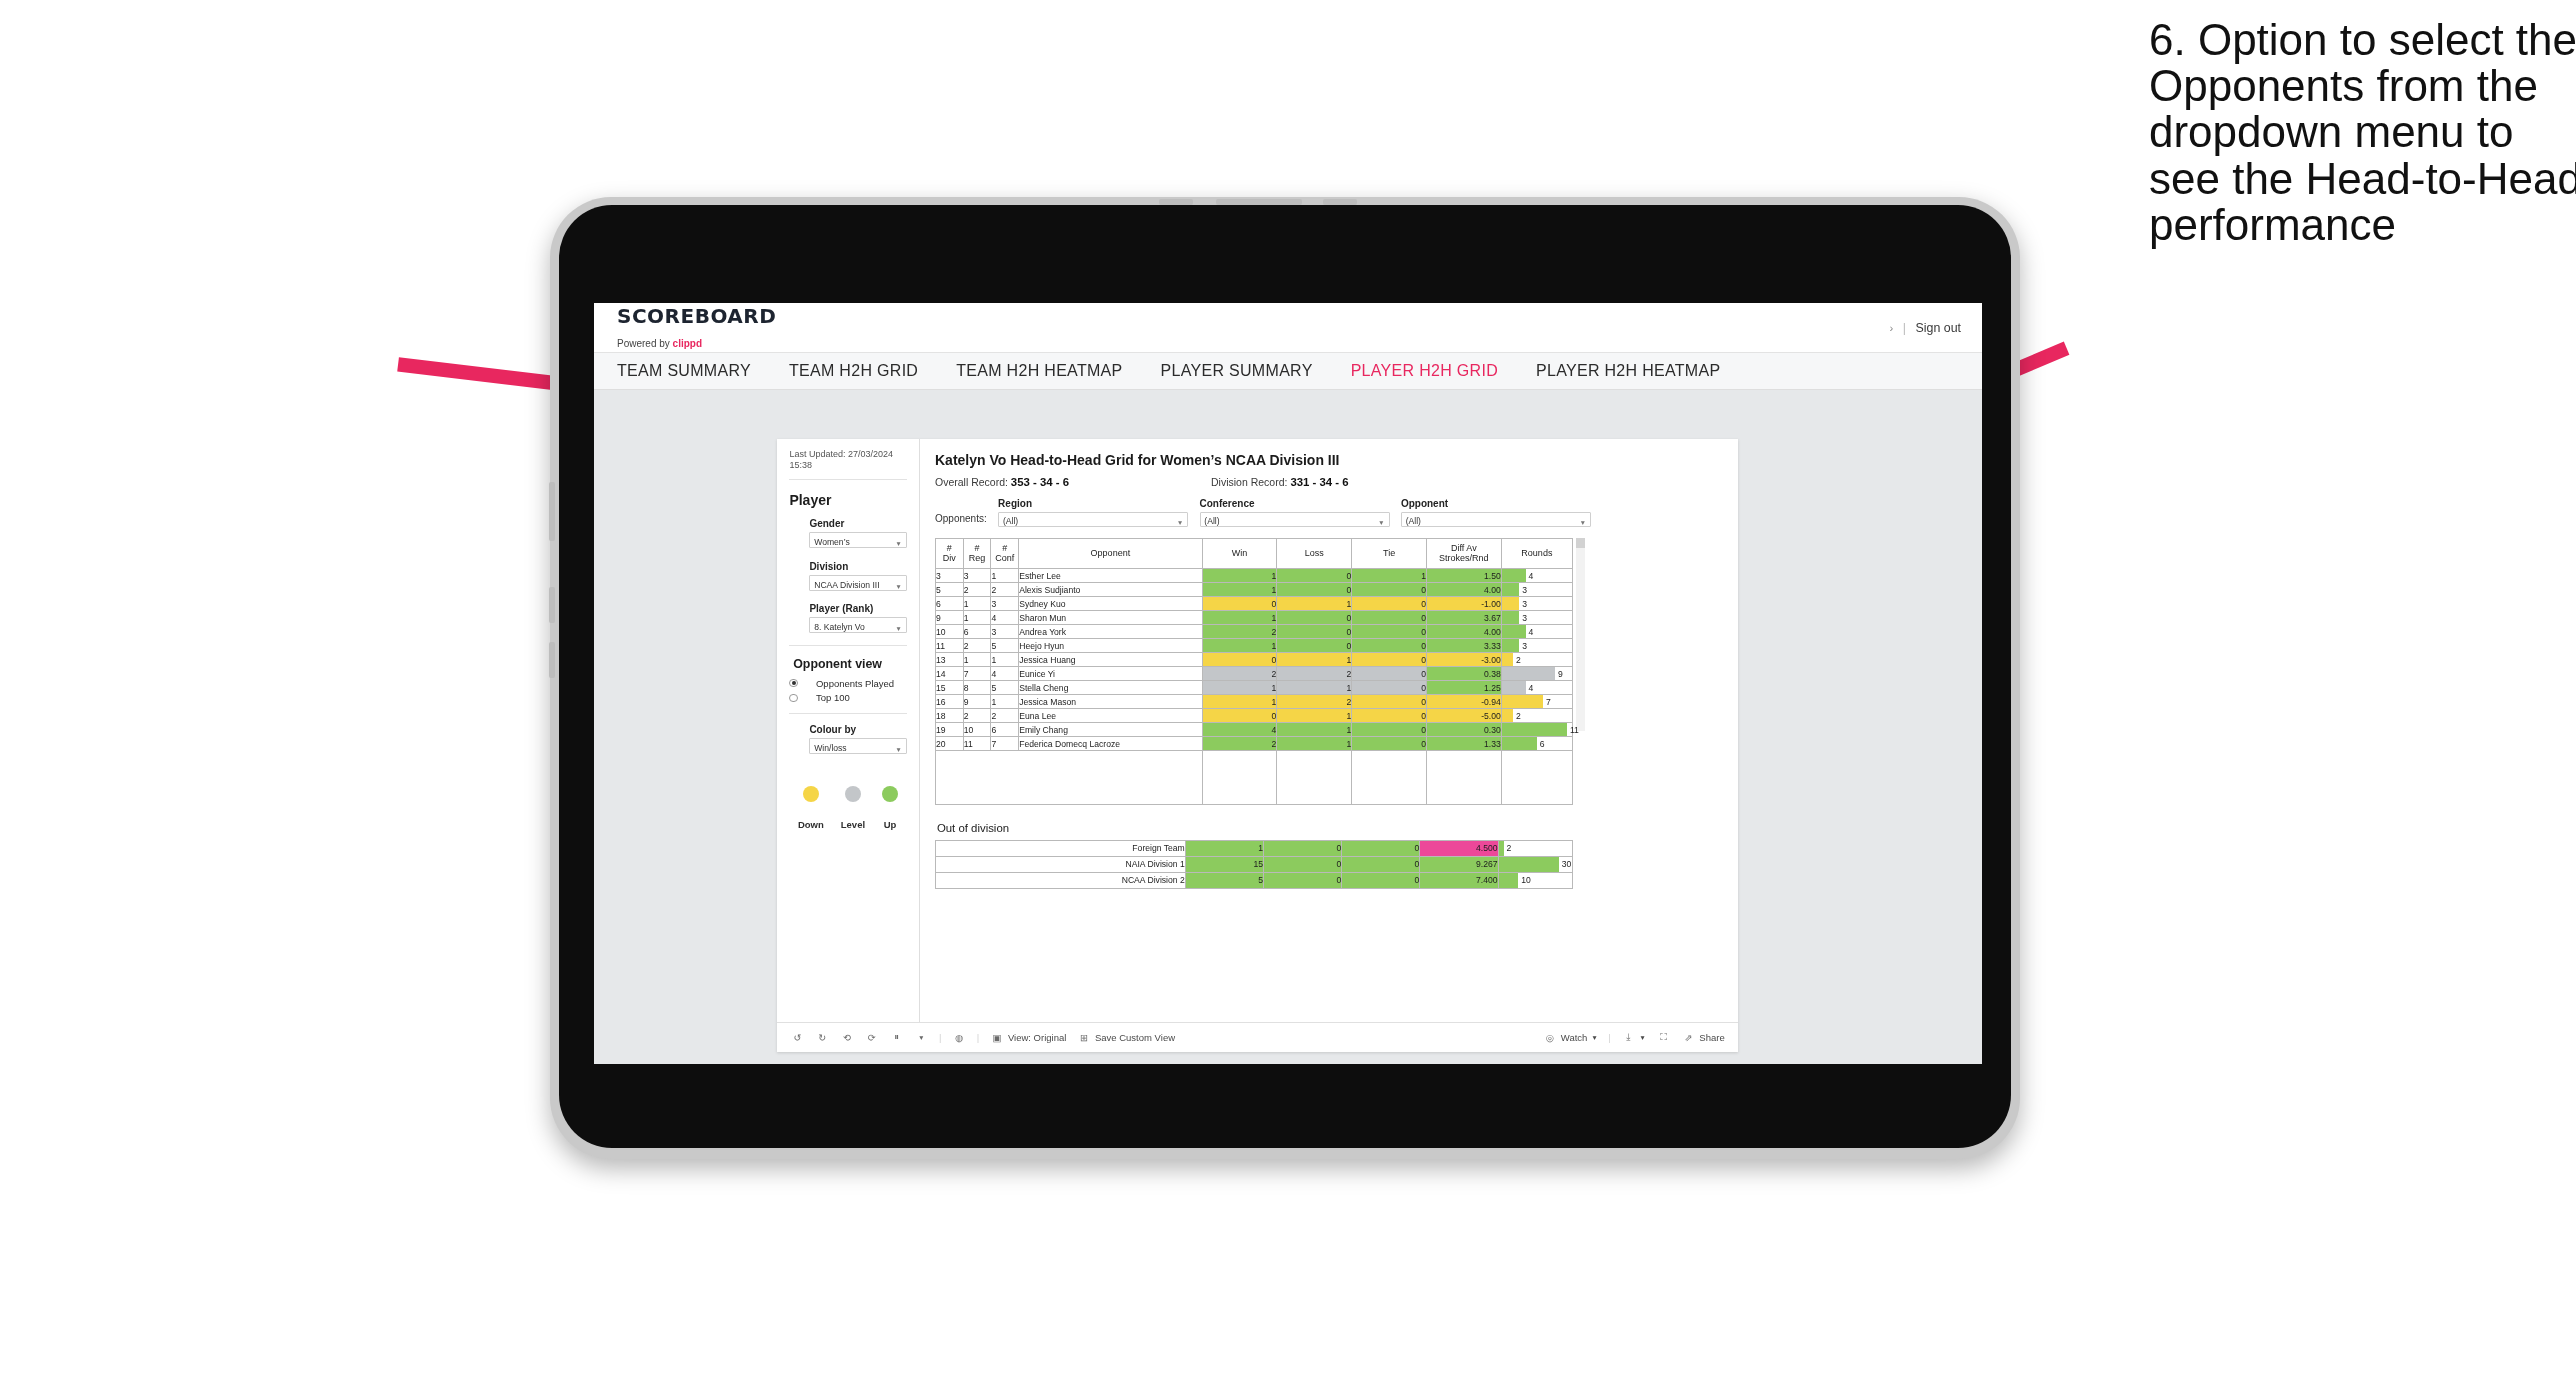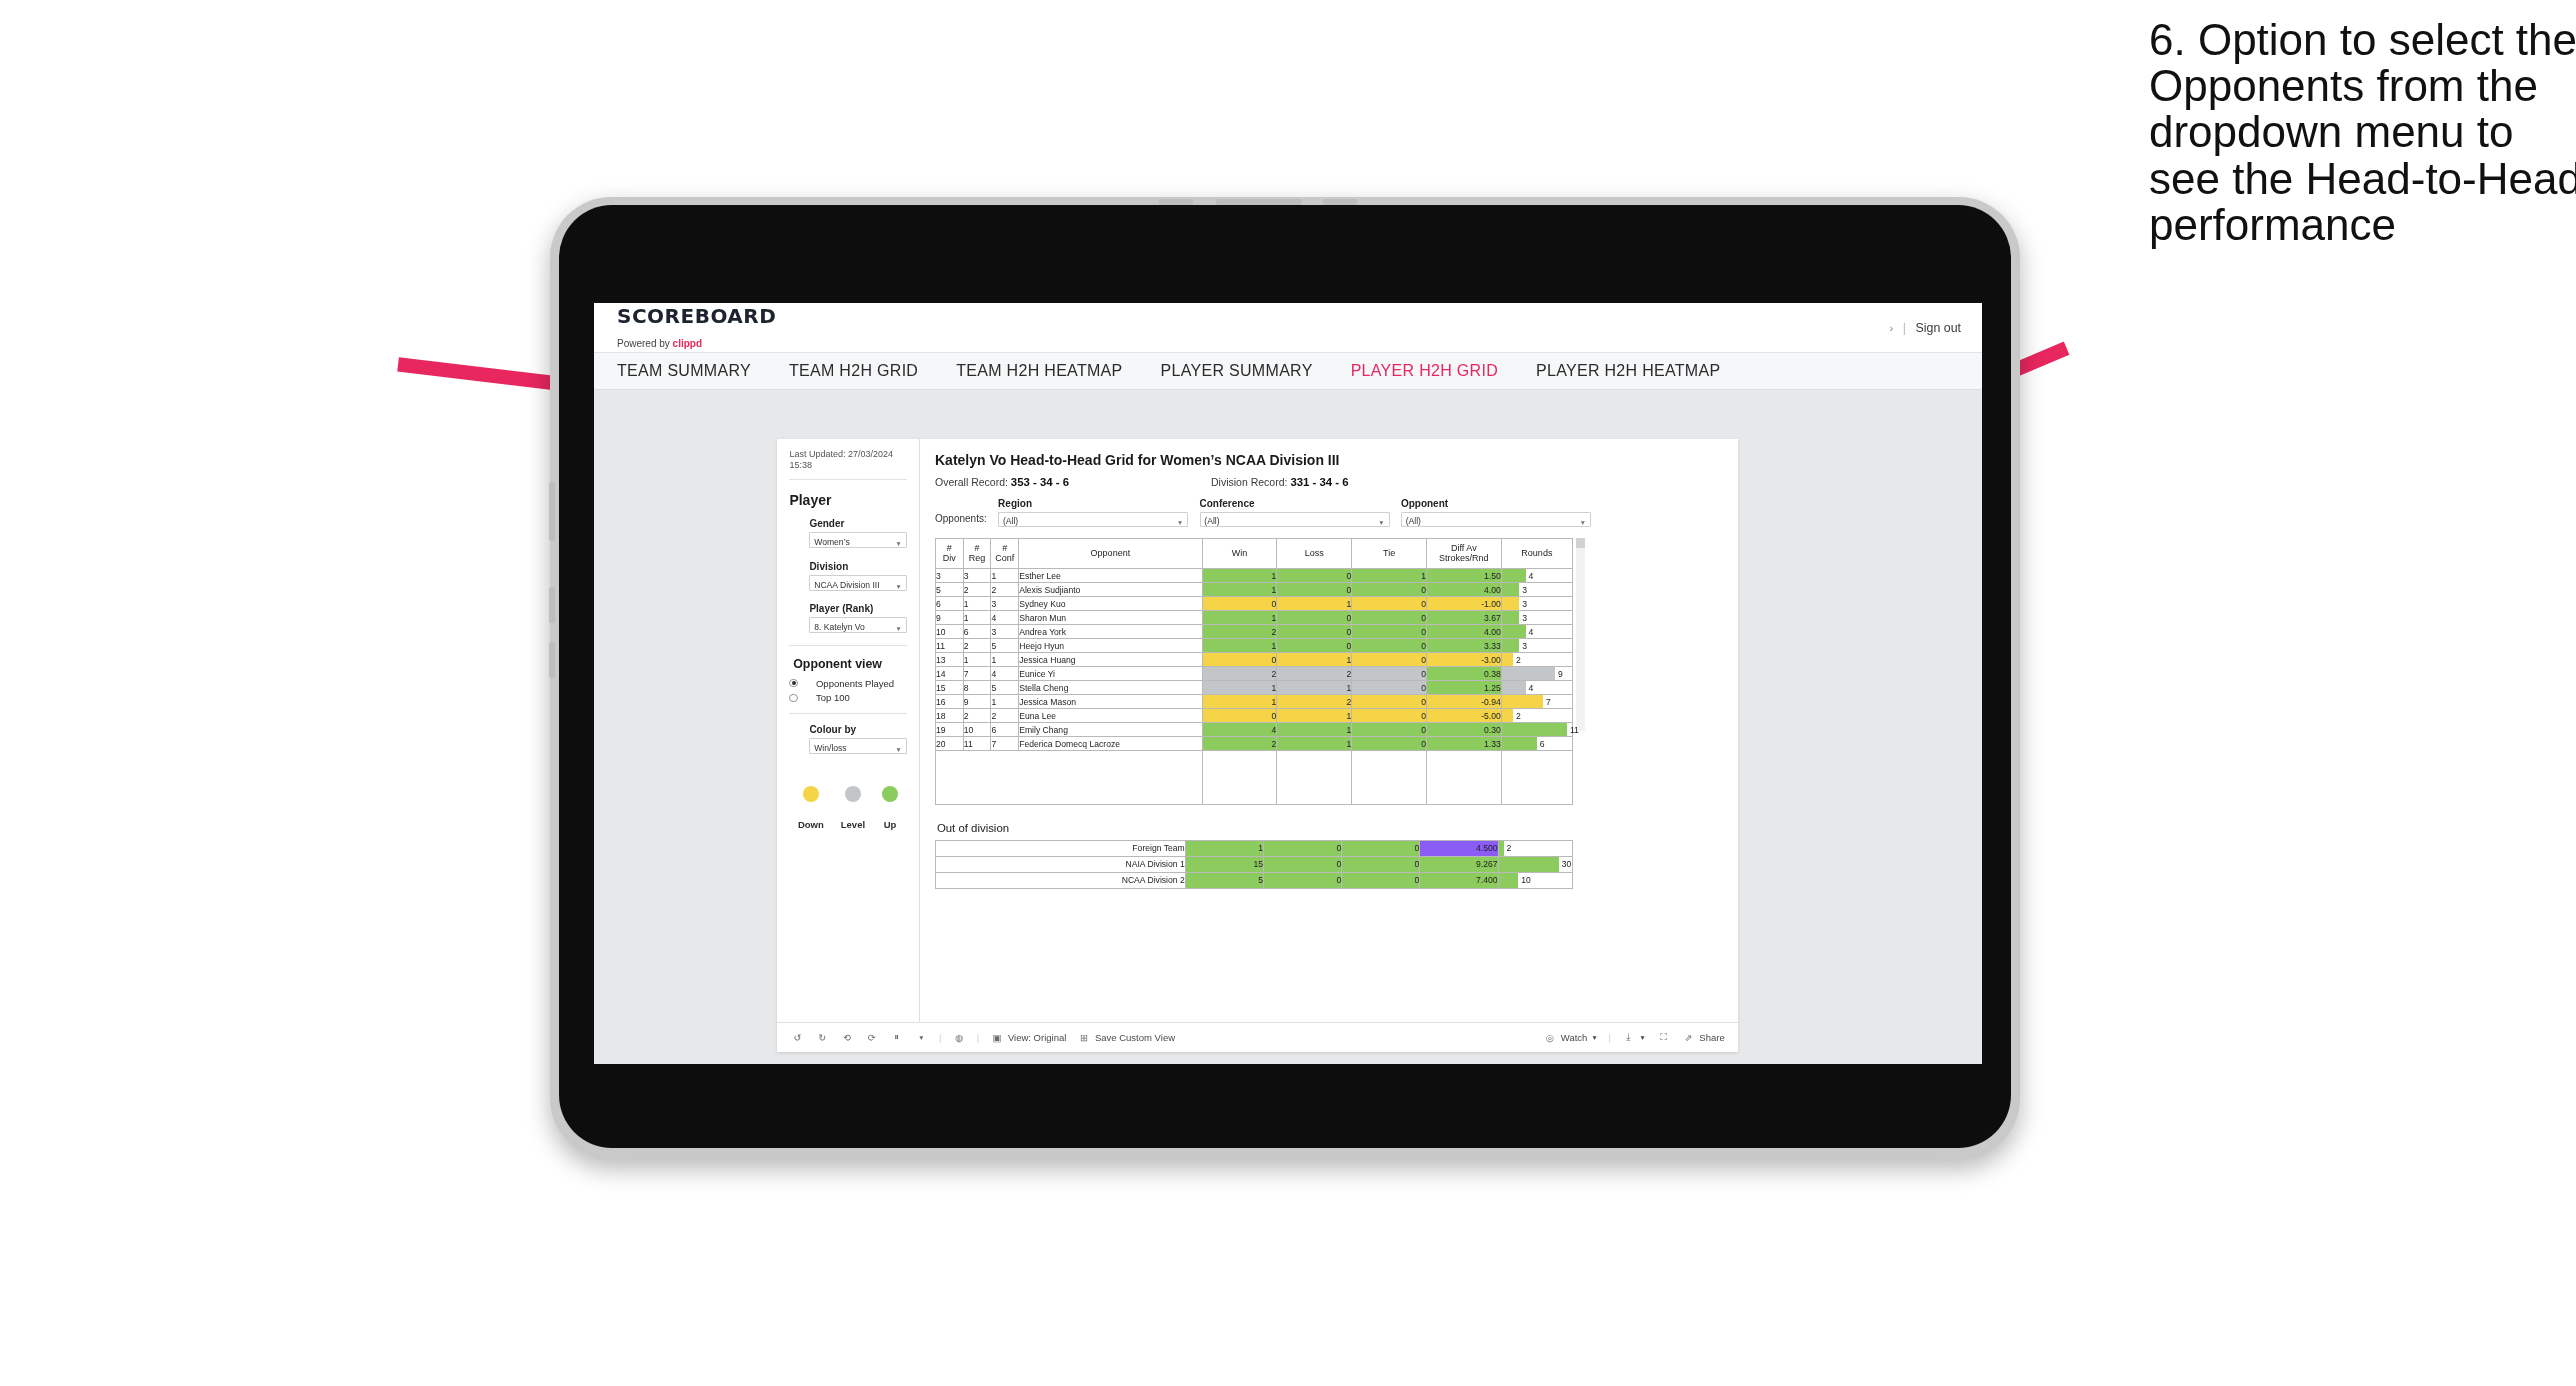--- a/index.html
+++ b/index.html
@@ -537,21 +537,21 @@
                   <col class="c-val">
                   <col class="c-val">
                   <col class="c-rnd">
                 </colgroup>
               <tbody id="ood-body">
                   <tr>
                     <td class="oodname">Foreign Team</td>
                     <td class="v" style="background:#8ccb5e">1</td>
                     <td class="v" style="background:#8ccb5e">0</td>
                     <td class="v" style="background:#8ccb5e">0</td>
-                    <td class="v" style="background:#8b5cf6">4.500</td>
+                    <td class="v" style="background:#ec4899">4.500</td>
                     <td class="rnd">
                       <span class="rbar" style="width:7%;background:#8ccb5e"></span>
                       <span class="rtxt" style="margin-left:7%">2</span>
                     </td>
                   </tr>
                   <tr>
                     <td class="oodname">NAIA Division 1</td>
                     <td class="v" style="background:#8ccb5e">15</td>
                     <td class="v" style="background:#8ccb5e">0</td>
                     <td class="v" style="background:#8ccb5e">0</td>

